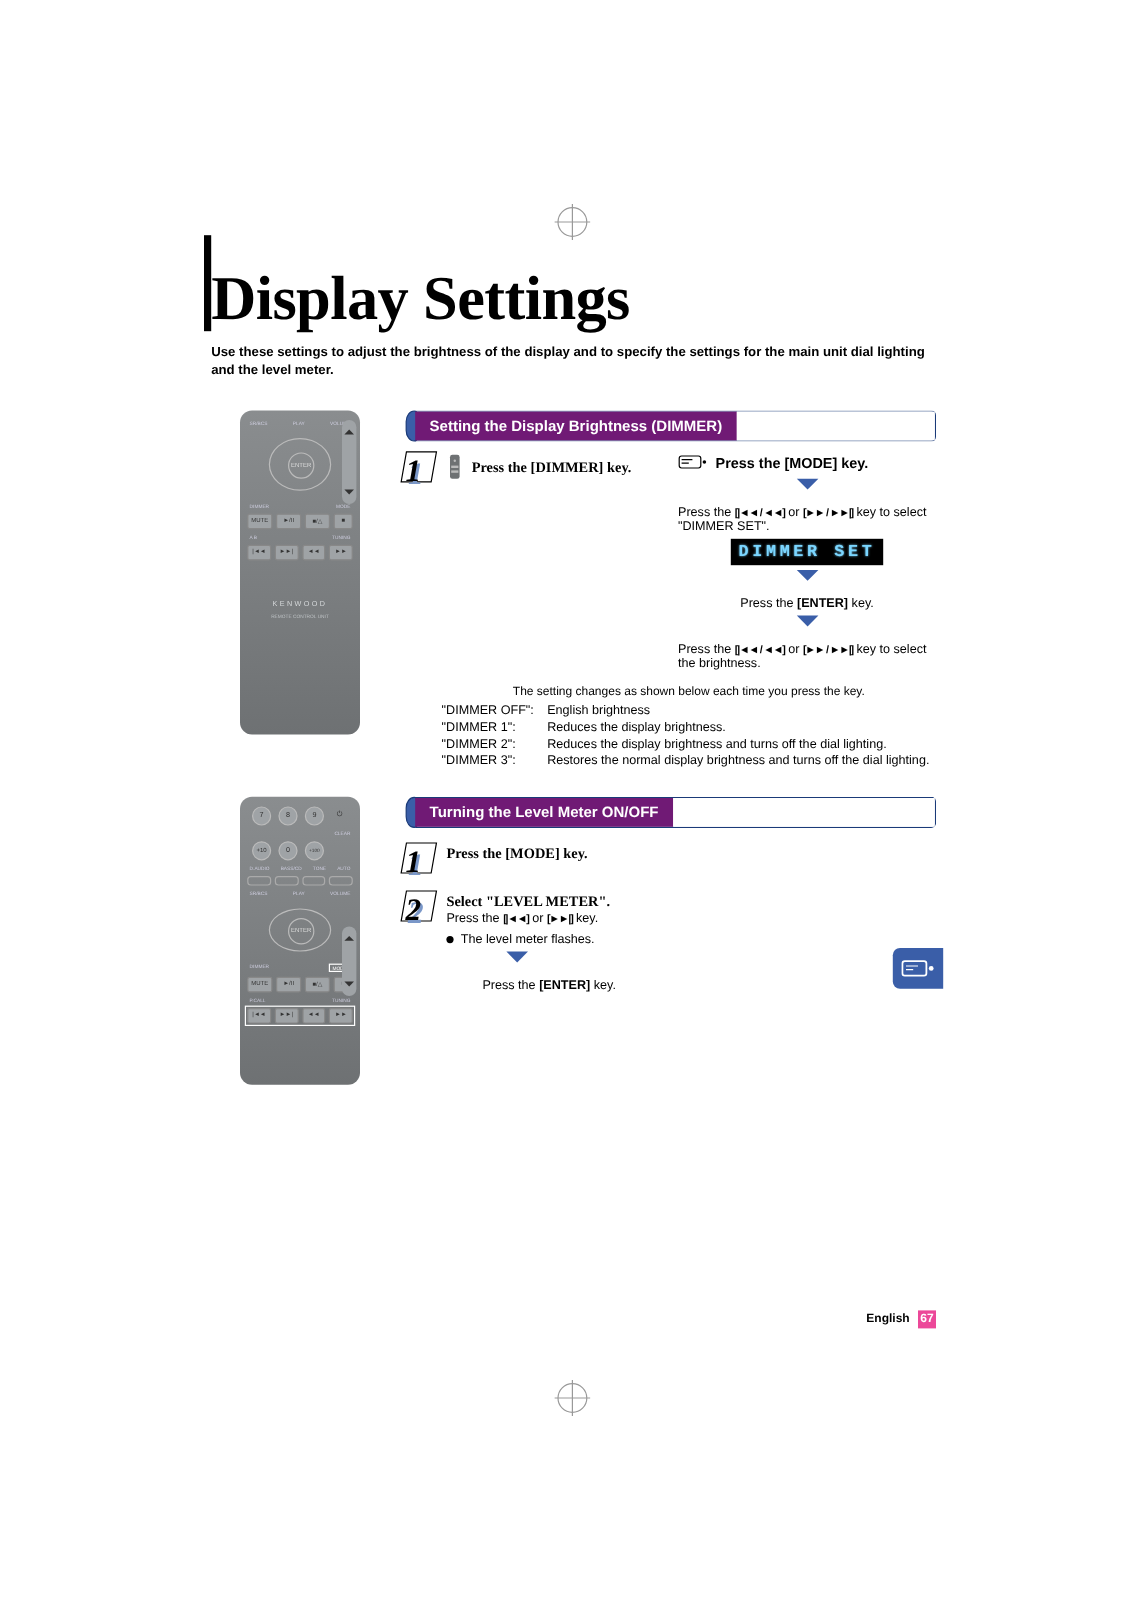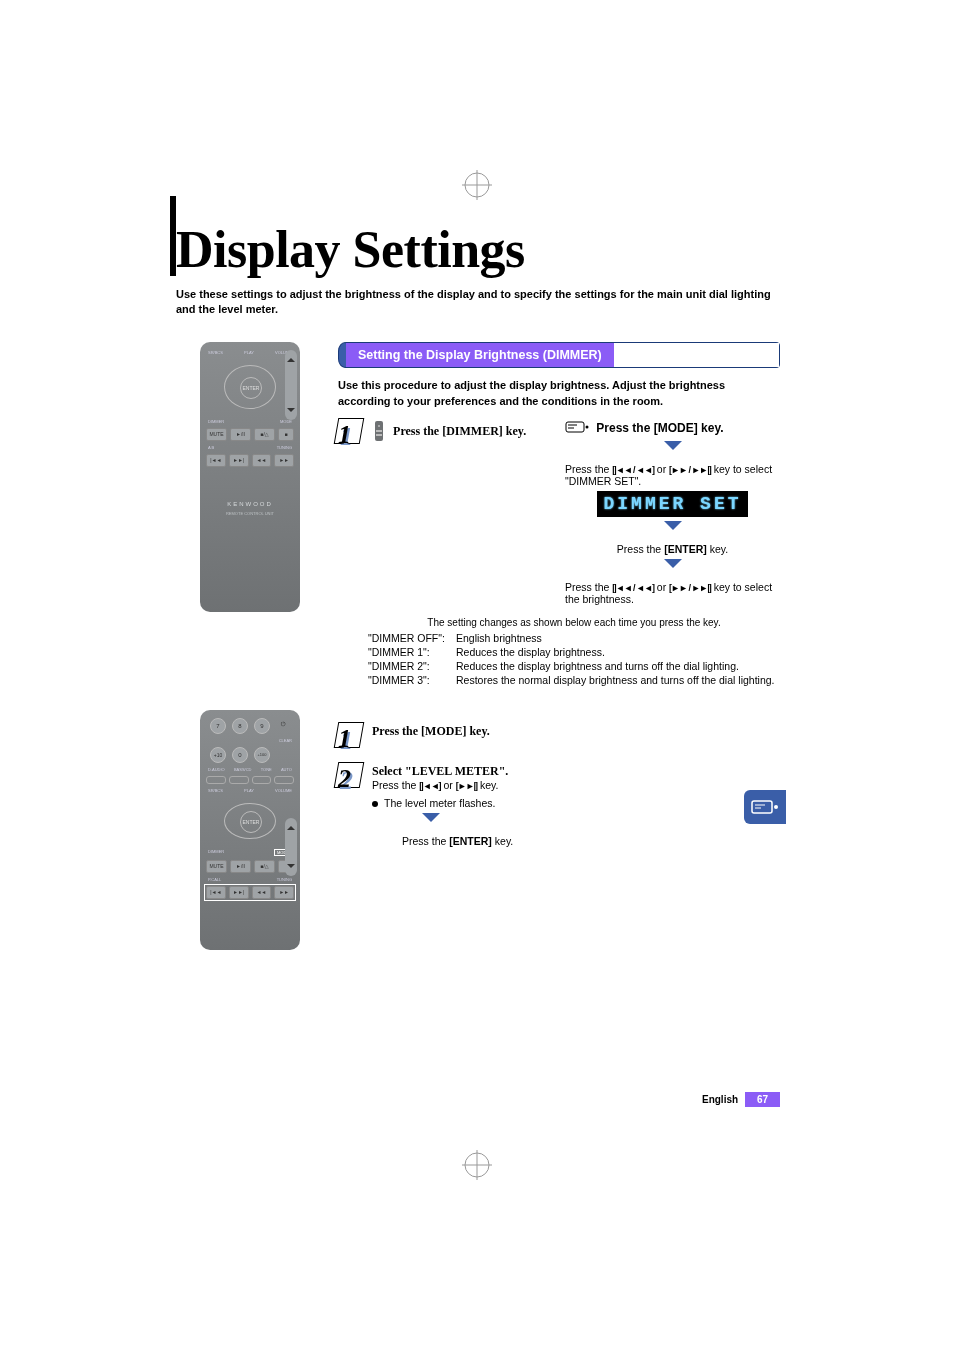--- a/index.html
+++ b/index.html
@@ -134,21 +134,21 @@
     box-sizing:border-box;
   }
   .blue-bar .body {
     position:absolute; left:8px; right:0; top:0; height:26px;
     border:1px solid #1a3a78; border-left:none;
     border-radius:0 4px 4px 0;
     box-sizing:border-box;
     display:flex; align-items:stretch;
   }
   .blue-bar .fill {
-    background:#8b5cf6; color:#fff; font-weight:bold; font-size:12.5px;
+    background:#701a75; color:#fff; font-weight:bold; font-size:12.5px;
     display:flex; align-items:center; padding:0 12px;
     border-radius:0 0 0 0;
   }
   .blue-bar .tail {
     flex:1; background:#fff;
   }
 
   .body-text {
     font-size: 11px;
     line-height: 1.45;
@@ -188,21 +188,21 @@
   .arrow-down {
     width:0; height:0; border:9px solid transparent; border-top-color:#3a5ea8;
     margin:4px auto;
   }
   .lcd {
     font-family: "Courier New", monospace;
     background:#000; color:#7bd6ff; font-size:16px; letter-spacing:4px;
     padding:4px 8px; display:inline-block; font-weight:bold;
     text-shadow: 0 0 2px #7bd6ff;
   }
-  .lcd.small { font-size:18px; letter-spacing:3px; padding:3px 6px; }
+  .lcd.small { font-size:14px; letter-spacing:3px; padding:3px 6px; }
   .center { text-align:center; }
 
   .keyglyph {
     display:inline-block; font-family: Arial; font-size:9px; letter-spacing:-1px;
   }
 
   .dl { display:grid; grid-template-columns: 80px 1fr; gap:2px 8px; font-size:10.5px; margin-top:4px; }
   .dl .dt { white-space:nowrap; }
   .dl .dd { text-align: justify; }
 
@@ -212,21 +212,21 @@
     display:flex; align-items:center; justify-content:center;
   }
   .side-icon.top-side { top: 790px; }
   .side-icon svg { display:block; }
 
   .footer {
     position:absolute; left:176px; width:604px; top:1092px;
     font-size:10px; text-align:right;
   }
   .footer .pg {
-    display:inline-block; background:#8b5cf6; color:#fff; padding:2px 12px; font-weight:bold; margin-left:4px;
+    display:inline-block; background:#ec4899; color:#fff; padding:2px 2px; font-weight:bold; margin-left:4px;
   }
   .cont {
     font-size:10px; font-weight:bold; text-align:right; margin-top:10px;
     display:flex; align-items:center; justify-content:flex-end; gap:4px;
   }
   .cont .tri {
     width:0;height:0;border:7px solid transparent;border-left:14px solid #3a5ea8;
   }
 
   .meter-row { display:flex; align-items:center; gap:14px; margin-top:6px; }
@@ -313,21 +313,20 @@
 
       <div class="right-col">
         <div class="blue-bar">
           <div class="cap"></div>
           <div class="body">
             <div class="fill">Setting the Display Brightness (DIMMER)</div>
             <div class="tail"></div>
           </div>
         </div>
 
-        <p class="body-text">Use this procedure to adjust the display brightness. Adjust the brightness according to your preferences and the conditions in the room.</p>
 
         <div class="two-col">
 
           <div>
             <div class="step">
               <div class="step-num">
                 <div class="box"></div>
                   <div class="shadow">1</div>
                   <div class="front">1</div>
               </div>
@@ -460,20 +459,27 @@
           <div class="row" style="outline:1px solid #fff; outline-offset:1px;">
             <div class="btn">|◄◄</div>
             <div class="btn">►►|</div>
             <div class="btn">◄◄</div>
             <div class="btn">►►</div>
           </div>
         </div>
       </div>
 
       <div class="right-col">
+        <div class="blue-bar">
+          <div class="cap"></div>
+          <div class="body">
+            <div class="fill">Turning the Level Meter ON/OFF</div>
+            <div class="tail"></div>
+          </div>
+        </div>
 
         <div class="step" style="margin-top:14px;">
           <div class="step-num">
             <div class="box"></div>
               <div class="shadow">1</div>
               <div class="front">1</div>
           </div>
           <div class="step-body">
             <span class="step-head">Press the [MODE] key.</span>
           </div>

